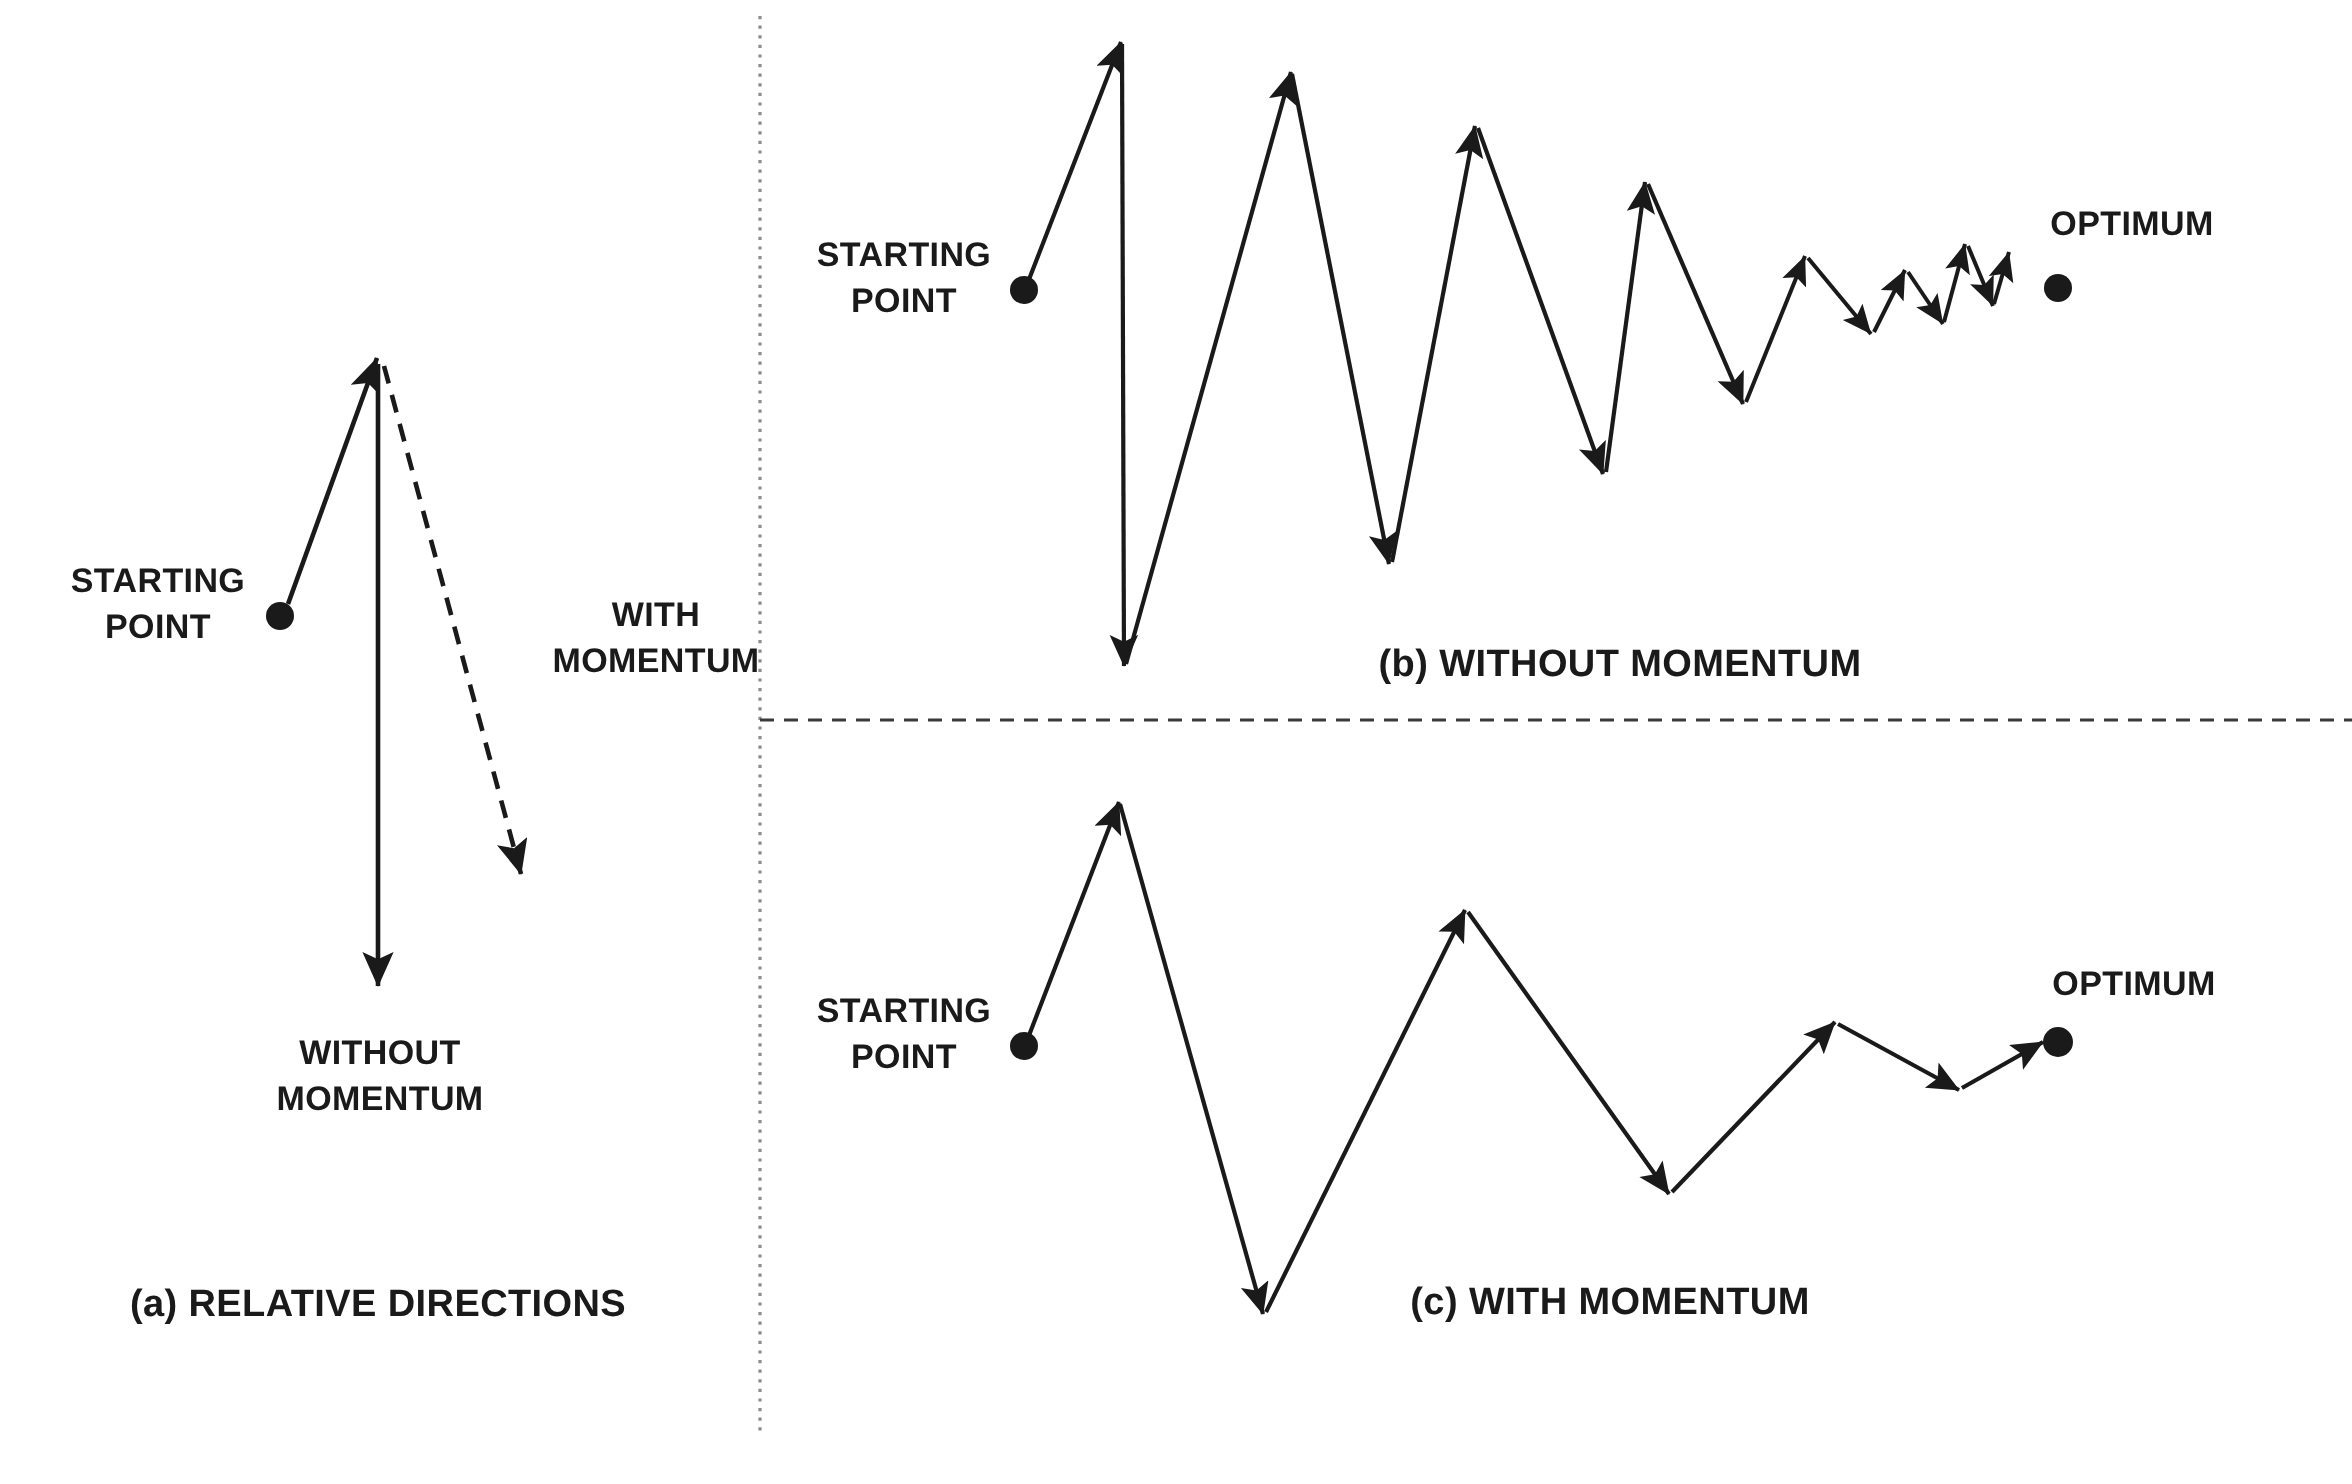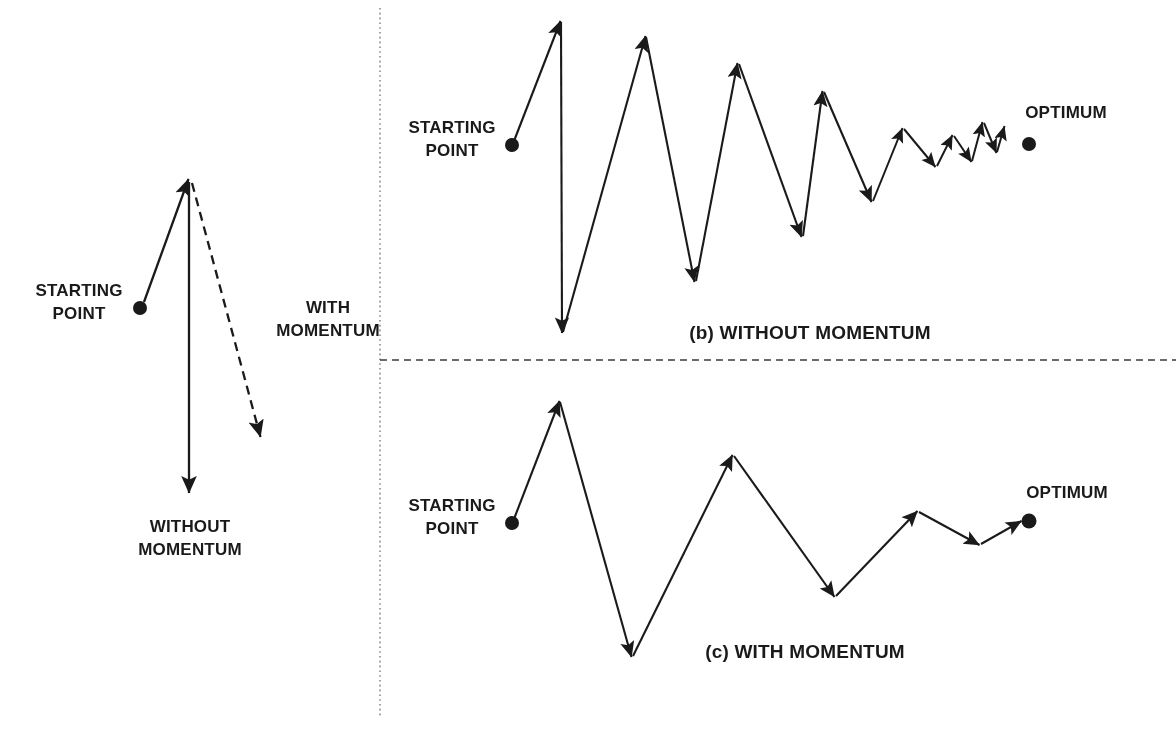--- a/index.html
+++ b/index.html
@@ -102,20 +102,21 @@
       <circle cx="1029" cy="521" r="7.5" fill="#1a1a1a"></circle>
     </g>
   </svg>
 
   <div class="lbl" style="left:79px;  top:303px;">STARTING
 POINT</div>
   <div class="lbl" style="left:302px; top:320px;margin-left:26px;">WITH
 MOMENTUM</div>
   <div class="lbl" style="left:190px; top:527px;margin-top:12px;">WITHOUT
 MOMENTUM</div>
+  <div class="lbl cap" style="left:189px; top:653px;">(a) RELATIVE DIRECTIONS</div>
 
   <div class="lbl" style="left:452px;  top:140px;">STARTING
 POINT</div>
   <div class="lbl" style="left:1066px; top:113px;">OPTIMUM</div>
   <div class="lbl cap" style="left:810px; top:333px;">(b) WITHOUT MOMENTUM</div>
 
   <div class="lbl" style="left:452px;  top:518px;">STARTING
 POINT</div>
   <div class="lbl" style="left:1067px; top:493px;">OPTIMUM</div>
   <div class="lbl cap" style="left:805px; top:652px;">(c) WITH MOMENTUM</div>

